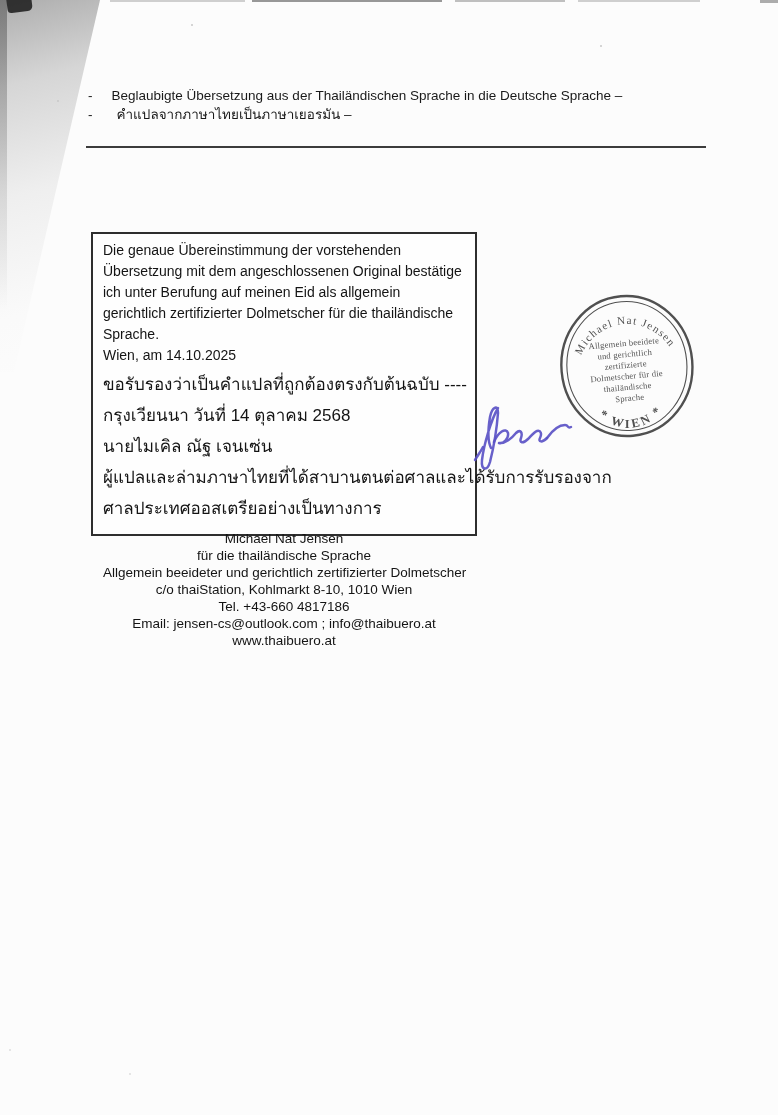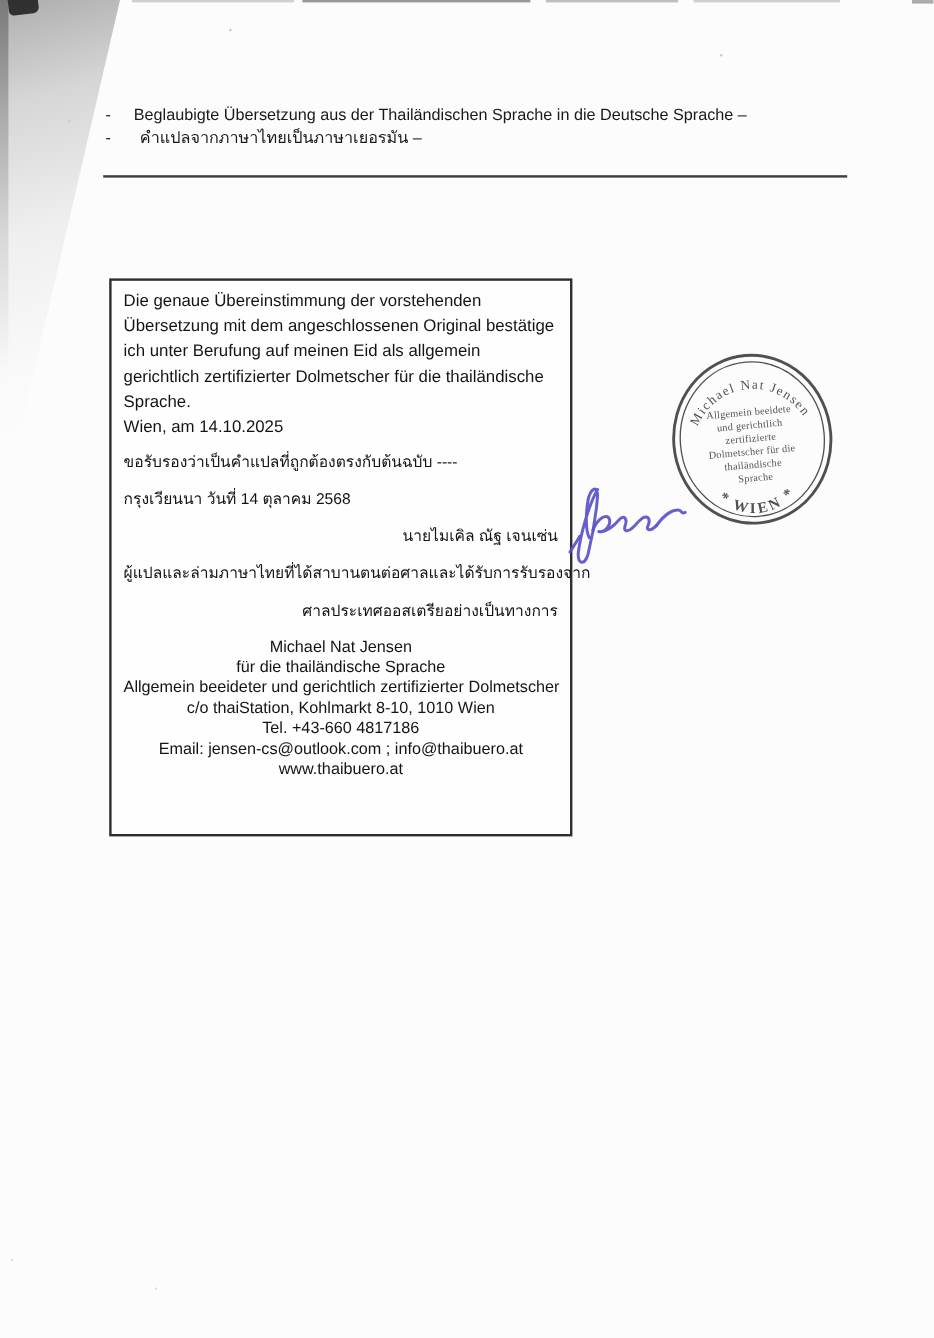--- a/index.html
+++ b/index.html
@@ -33,29 +33,29 @@
   .speck{width:2px;height:2px;background:#c9c9c9;border-radius:50%;}
 
   
   .header{left:88px;top:86px;width:622px;font-size:13.5px;line-height:19px;color:#191919;}
   .header .dash1{display:inline-block;margin-right:19px;}
   .header .dash2{display:inline-block;margin-right:24px;}
   .rule{left:86px;top:146px;width:620px;height:2px;background:#3c3c3c;}
 
   
   .cert-box{
-    left:91px;top:232px;width:386px;height:465px;box-sizing:border-box;
+    left:91px;top:232px;width:386px;height:304px;box-sizing:border-box;
     border:2px solid #2e2e2e;background:rgba(255,255,255,.6);
     padding:6px 10px 0 10px;font-size:14px;color:#141414;
   }
   .g-line{line-height:21px;white-space:nowrap;}
   .g-last{display:flex;justify-content:space-between;line-height:21px;padding-right:18px;flex-direction:column;}
   .thai{margin-top:9px;}
-  .thai div{line-height:20px;margin-bottom:11px;font-size:13px;white-space:nowrap;}
-  .t-center{text-align:right;}
+  .thai div{line-height:20px;margin-bottom:11px;font-size:17px;white-space:nowrap;}
+  .t-center{text-align:left;}
   .contact{margin-top:2px;text-align:center;font-size:13.5px;}
   .contact div{line-height:17px;white-space:nowrap;}
 
   
   .stamp{left:557px;top:292px;width:140px;height:150px;}
   .stamp svg{width:100%;height:100%;}
   .stamp .ring-outer{fill:none;stroke:var(--stamp-ink);stroke-width:2.4;}
   .stamp .ring-inner{fill:none;stroke:var(--stamp-ink);stroke-width:1.1;}
   .stamp text{fill:var(--stamp-ink);font-family:"Liberation Serif", serif;}
   .arc-top-text{font-size:11px;letter-spacing:1.3px;}

